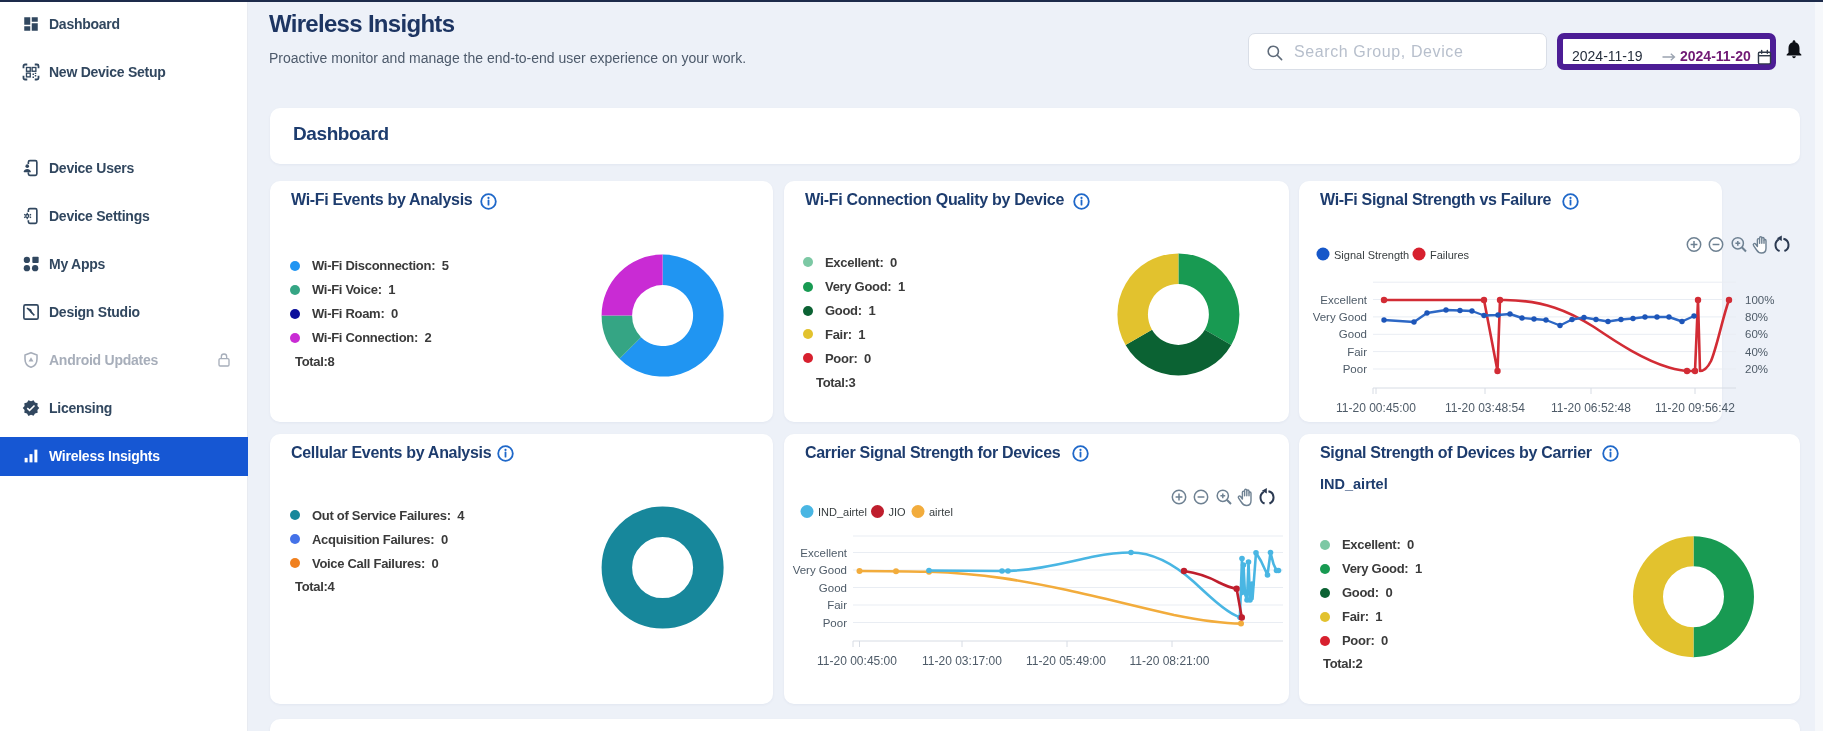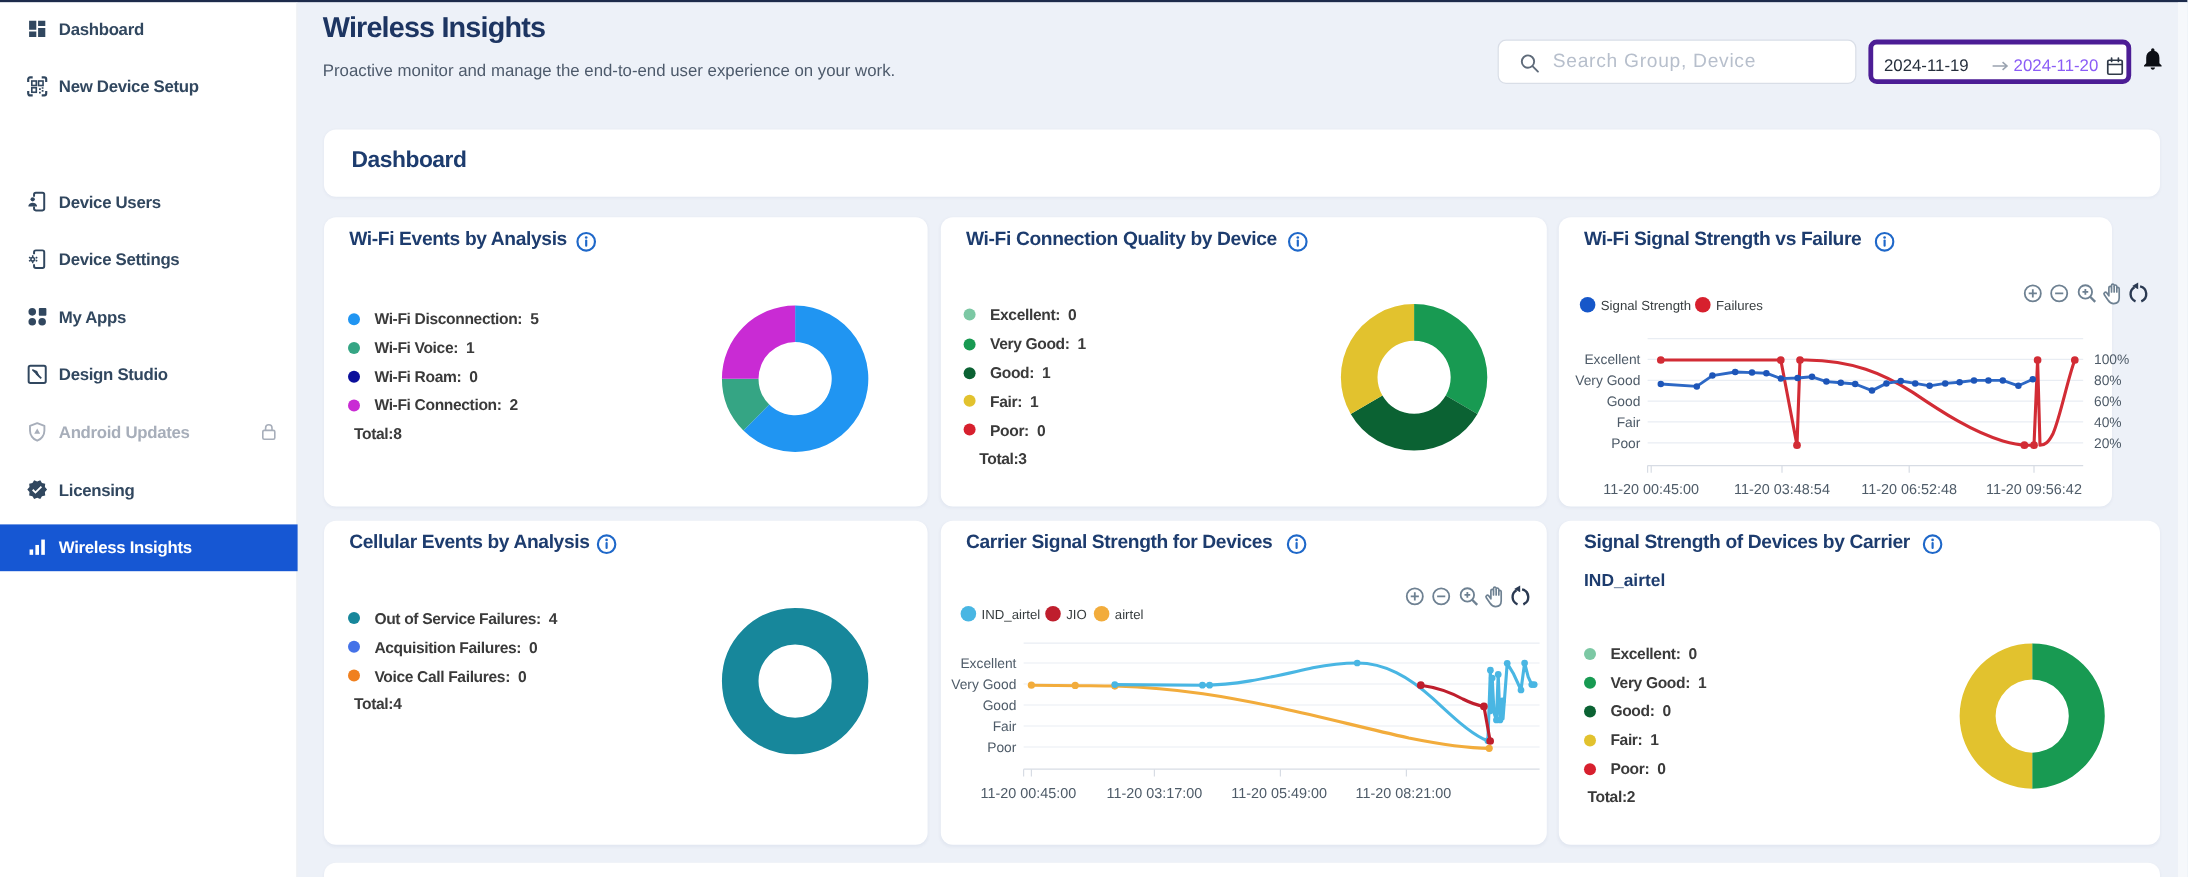--- a/index.html
+++ b/index.html
@@ -11,21 +11,21 @@
   .mi { position:absolute; left:0; width:248px; height:40px; }
   .mi .ic { position:absolute; left:22px; top:11px; width:18px; height:18px; }
   .mi .lb { position:absolute; left:49px; top:0; height:40px; line-height:40px; font-size:14px; letter-spacing:-0.25px; font-weight:700; color:#31475f; white-space:nowrap; }
   .mi.dis .lb { color:#a7aeba; }
   .mi.sel { background:#1657d3; height:40px; }
   .mi.sel .lb { color:#ffffff; }
   .main { left:248px; top:2px; width:1575px; height:729px; background:#edf1f8; }
   .pagetitle { left:269px; top:10px; font-size:24px; letter-spacing:-0.7px; font-weight:700; color:#1d3562; }
   .pagesub { left:269px; top:50px; font-size:14px; color:#4d5a6b; }
   .searchbox { left:1248px; top:33px; width:299px; height:37px; background:#fff; border:1px solid #d9dee7; border-radius:7px; }
-  .datebox { left:1557px; top:33px; width:219px; height:37px; background:#fff; border:4px solid #4c1d95; border-radius:7px; }
+  .datebox { left:1557px; top:33px; width:219px; height:37px; background:#fff; border:6px solid #4c1d95; border-radius:7px; }
   .card { position:absolute; background:#ffffff; border-radius:10px; box-shadow:0 1px 3px rgba(23,43,99,0.05); }
   .ctitle { position:absolute; left:21px; top:10px; font-size:16px; letter-spacing:-0.3px; font-weight:700; color:#1d3c6e; white-space:nowrap; }
   .leg { position:absolute; height:18px; line-height:18px; font-size:13px; letter-spacing:-0.3px; font-weight:700; color:#3a3a3a; white-space:nowrap; }
   .leg .dot { display:inline-block; width:10px; height:10px; border-radius:50%; margin-right:12px; vertical-align:-0.5px; }
   .tot { position:absolute; height:18px; line-height:18px; font-size:13px; letter-spacing:-0.3px; font-weight:700; color:#3a3a3a; }
 </style>
 </head>
 <body>
 <div class="abs topline"></div>
 <div class="abs main"></div>
@@ -113,21 +113,21 @@
       <circle cx="10.5" cy="10.5" r="6.5" stroke-width="2"></circle>
       <path d="M15.5 15.5L21 21" stroke-width="2" stroke-linecap="round"></path>
     </svg>
   <div style="position:absolute;left:45px;top:0;height:35px;line-height:35px;font-size:16px;letter-spacing:0.6px;color:#b7bfcc;">Search Group, Device</div>
 </div>
 <div class="abs datebox">
   <div style="position:absolute;left:9px;top:0;height:35px;line-height:35px;font-size:14px;color:#262f3d;">2024-11-19</div>
   <svg style="position:absolute;left:99px;top:13px;width:14px;height:10px;" viewBox="0 0 14 10" fill="none" stroke="#9aa3b0">
       <path d="M0.5 5h12M8.8 1.8L12.5 5l-3.7 3.2" stroke-width="1.3"></path>
     </svg>
-  <div style="position:absolute;left:117px;top:0;height:35px;line-height:35px;font-size:14px;color:#8b5cf6;">2024-11-20</div>
+  <div style="position:absolute;left:117px;top:0;height:35px;line-height:35px;font-size:14px;color:#701a75;font-weight:bold;">2024-11-20</div>
   <svg style="position:absolute;left:193px;top:10px;width:17px;height:17px;" viewBox="0 0 24 24" fill="none" stroke="#303a49">
       <rect x="3.5" y="4.5" width="17" height="16.5" rx="1.5" stroke-width="2"></rect>
       <path d="M3.5 9.5h17" stroke-width="2"></path>
       <path d="M8 2v4M16 2v4" stroke-width="2" stroke-linecap="round"></path>
     </svg>
 </div>
 <svg class="abs" style="left:1783px;top:37px;width:22px;height:24px;" viewBox="0 0 24 24" fill="#0c0f15">
     <path d="M12 22c1.1 0 2-.9 2-2h-4c0 1.1.9 2 2 2zm6-6v-5c0-3.07-1.63-5.64-4.5-6.32V4c0-.83-.67-1.5-1.5-1.5s-1.5.67-1.5 1.5v.68C7.64 5.36 6 7.92 6 11v5l-2 2v1h16v-1l-2-2z"></path>
   </svg>
 <div class="abs card" style="left:270px;top:108px;width:1530px;height:56px;">
@@ -226,21 +226,21 @@
         </g>
     <g transform="translate(88,0.5)" stroke="#2b3a52" stroke-width="2">
           <path d="M1.4 -6.35 A6.5 6.5 0 0 1 2.4 6.05"></path>
           <path d="M-2.4 6.05 A6.5 6.5 0 0 1 -3.2 -5.66"></path>
           <path d="M-0.2 -9.6 L-0.2 -3.9 L-5.2 -6.75 Z" fill="#2b3a52" stroke="none"></path>
         </g>
   </g>
 </defs>
   </svg>
 
-<div class="abs card" style="left:1299px;top:181px;width:461px;height:241px;">
+<div class="abs card" style="left:1299px;top:181px;width:423px;height:241px;">
   <div class="ctitle">Wi-Fi Signal Strength vs Failure</div>
   <svg style="position:absolute;left:263px;top:12px;width:17px;height:17px;" viewBox="0 0 17 17" fill="none">
       <circle cx="8.5" cy="8.5" r="7.3" stroke="#1f68c9" stroke-width="1.8"></circle>
       <path d="M8.5 7.5v4.2" stroke="#1f68c9" stroke-width="1.8" stroke-linecap="round"></path>
       <circle cx="8.5" cy="4.9" r="1.1" fill="#1f68c9"></circle>
     </svg>
   <svg style="position:absolute;left:0;top:0;width:501px;height:241px;" viewBox="0 0 501 241" font-family="Liberation Sans, sans-serif">
     <use href="#tbar" x="395" y="63.5"></use>
     <circle cx="24" cy="73" r="6.5" fill="#1657c9"></circle>
     <text x="35" y="77.5" font-size="11" fill="#373d3f">Signal Strength</text>

